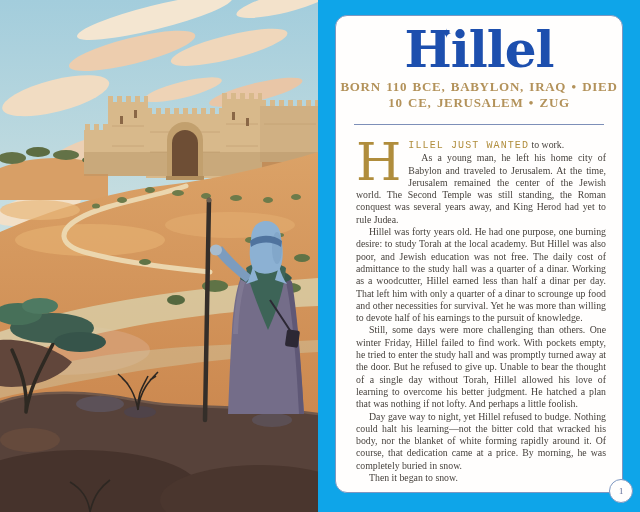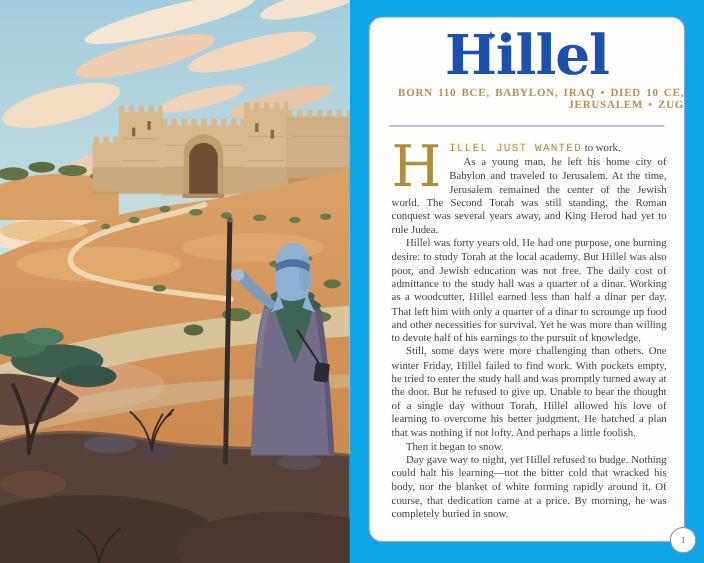--- a/index.html
+++ b/index.html
@@ -10,21 +10,21 @@
   .left-page svg{display:block;}
   
   .right-page{position:absolute;left:318px;top:0;width:372px;height:512px;background:#0ea5e9;}
   .frame{position:absolute;left:17px;top:15px;width:288px;height:478px;box-sizing:border-box;
          border:1px solid #7d97c1;border-radius:12px 12px 0 12px;background:#fffefd;}
   .title-wrap{position:relative;text-align:center;margin-top:7px;}
   h1.title{margin:0;font-family:"DejaVu Serif",serif;font-weight:700;font-size:50px;line-height:1.06;
            letter-spacing:-1px;color:#1d4fae;}
   .sparkle{position:absolute;top:3px;left:50%;margin-left:-38px;font-size:13px;color:#1d4fae;
            font-family:"DejaVu Sans",sans-serif;}
-  .subtitle{margin-top:3px;text-align:right;font-size:10px;letter-spacing:.7px;word-spacing:1.5px;
+  .subtitle{margin-top:3px;text-align:center;font-size:13px;letter-spacing:.7px;word-spacing:1.5px;
             color:#b3925a;font-weight:bold;}
   .rule{margin:13px auto 0 auto;width:250px;border-top:1.5px solid #7d8fb8;}
   .body-text{margin:14px 16px 0 20px;font-size:9.8px;line-height:12.3px;text-align:justify;
              color:#443f3a;}
   .body-text p{margin:0;}
   .body-text p.indent{text-indent:13px;}
   .dropcap{float:left;font-family:"DejaVu Serif",serif;font-size:52px;line-height:.78;
            color:#b08d3c;margin:3px 7px 0 0;}
   .leadin{color:#b08d3c;font-size:10px;letter-spacing:1.1px;font-family:Liberation Mono, monospace;}
   .pagenum{position:absolute;right:-11px;bottom:-11px;width:22px;height:22px;border-radius:50%;
@@ -178,25 +178,25 @@
   <div class="right-page">
     <div class="frame">
       <div class="title-wrap">
         <h1 class="title">Hillel</h1>
         <span class="sparkle">✦</span>
       </div>
       <div class="subtitle">BORN 110 BCE, BABYLON, IRAQ • DIED 10 CE, JERUSALEM • ZUG</div>
       <div class="rule"></div>
       <div class="body-text">
         <p class="opening"><span class="dropcap">H</span><span class="leadin">ILLEL JUST WANTED</span> <span>to work.</span></p>
-        <p class="indent">As a young man, he left his home city of Babylon and traveled to Jerusalem. At the time, Jerusalem remained the center of the Jewish world. The Second Torah was still standing, the Roman conquest was several years away, and King Herod had yet to rule Judea.</p>
+        <p class="indent">As a young man, he left his home city of Babylon and traveled to Jerusalem. At the time, Jerusalem remained the center of the Jewish world. The Second Temple was still standing, the Roman conquest was several years away, and King Herod had yet to rule Judea.</p>
         <p class="indent">Hillel was forty years old. He had one purpose, one burning desire: to study Torah at the local academy. But Hillel was also poor, and Jewish education was not free. The daily cost of admittance to the study hall was a quarter of a dinar. Working as a woodcutter, Hillel earned less than half a dinar per day. That left him with only a quarter of a dinar to scrounge up food and other necessities for survival. Yet he was more than willing to devote half of his earnings to the pursuit of knowledge.</p>
         <p class="indent">Still, some days were more challenging than others. One winter Friday, Hillel failed to find work. With pockets empty, he tried to enter the study hall and was promptly turned away at the door. But he refused to give up. Unable to bear the thought of a single day without Torah, Hillel allowed his love of learning to overcome his better judgment. He hatched a plan that was nothing if not lofty. And perhaps a little foolish.</p>
+        <p class="indent">Day gave way to night, yet Hillel refused to budge. Nothing could halt his learning—not the bitter cold that wracked his body, nor the blanket of white forming rapidly around it. Of course, that dedication came at a price. By morning, he was completely buried in snow.</p>
         <p class="indent">Then it began to snow.</p>
-        <p class="indent">Day gave way to night, yet Hillel refused to budge. Nothing could halt his learning—not the bitter cold that wracked his body, nor the blanket of white forming rapidly around it. Of course, that dedication came at a price. By morning, he was completely buried in snow.</p>
       </div>
       <div class="pagenum">
         <span>1</span>
       </div>
     </div>
   </div>
 
 </div>
 
 </body></html>

